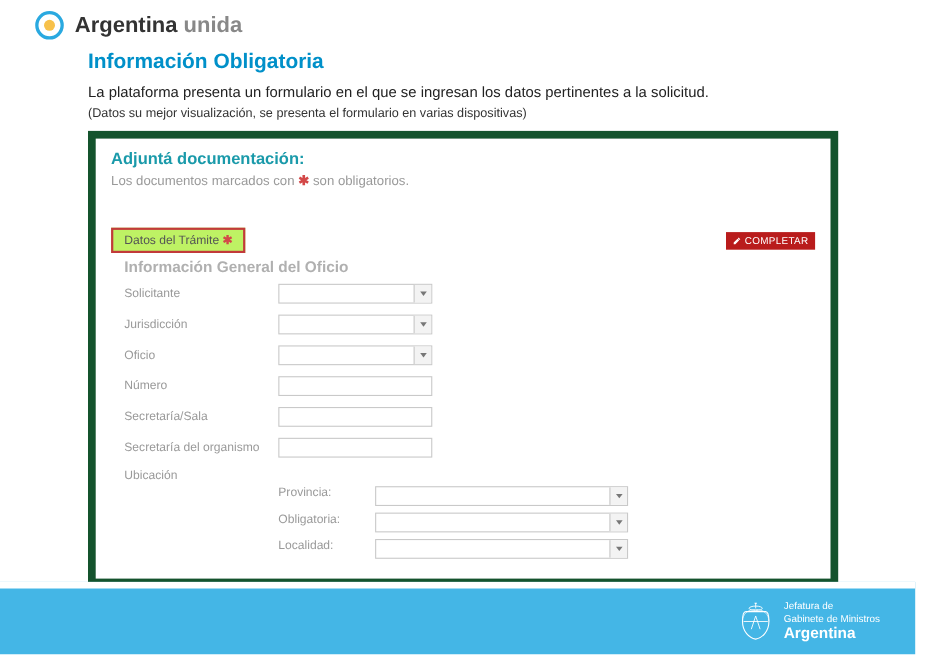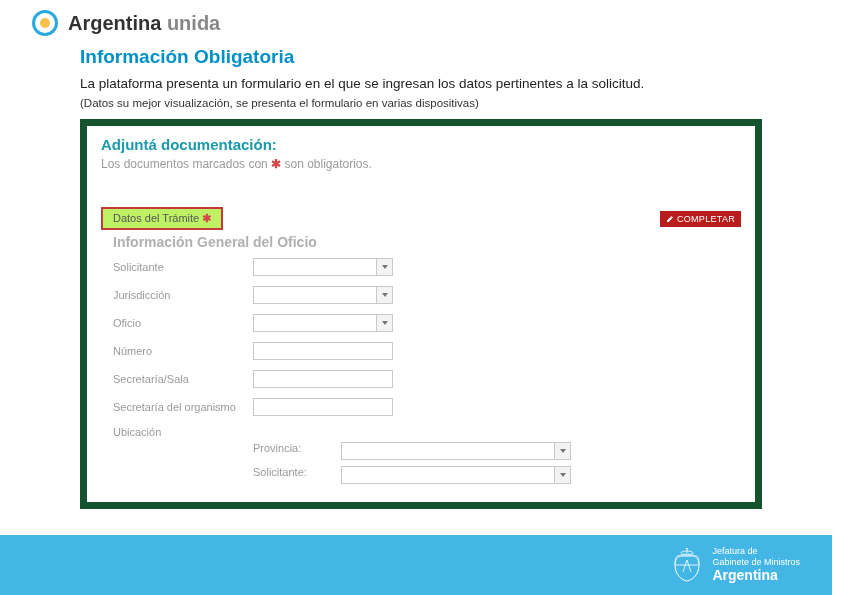--- a/index.html
+++ b/index.html
@@ -270,21 +270,28 @@
       </div>
       <div class="ubic-rows" style="margin-top:-16px;">
         <div class="ubic-row">
           <div class="field-label-inline">Provincia:</div>
           <div class="field-select wide-select">
             <div class="select-body"></div>
               <div class="select-arrow"></div>
           </div>
         </div>
         <div class="ubic-row">
-          <div class="field-label-inline">Solicitante:</div>
+          <div class="field-label-inline">Obligatoria:</div>
+          <div class="field-select wide-select">
+            <div class="select-body"></div>
+              <div class="select-arrow"></div>
+          </div>
+        </div>
+        <div class="ubic-row">
+          <div class="field-label-inline">Localidad:</div>
           <div class="field-select wide-select">
             <div class="select-body"></div>
               <div class="select-arrow"></div>
           </div>
         </div>
       </div>
     </div>
 
   </div>
 </div>

